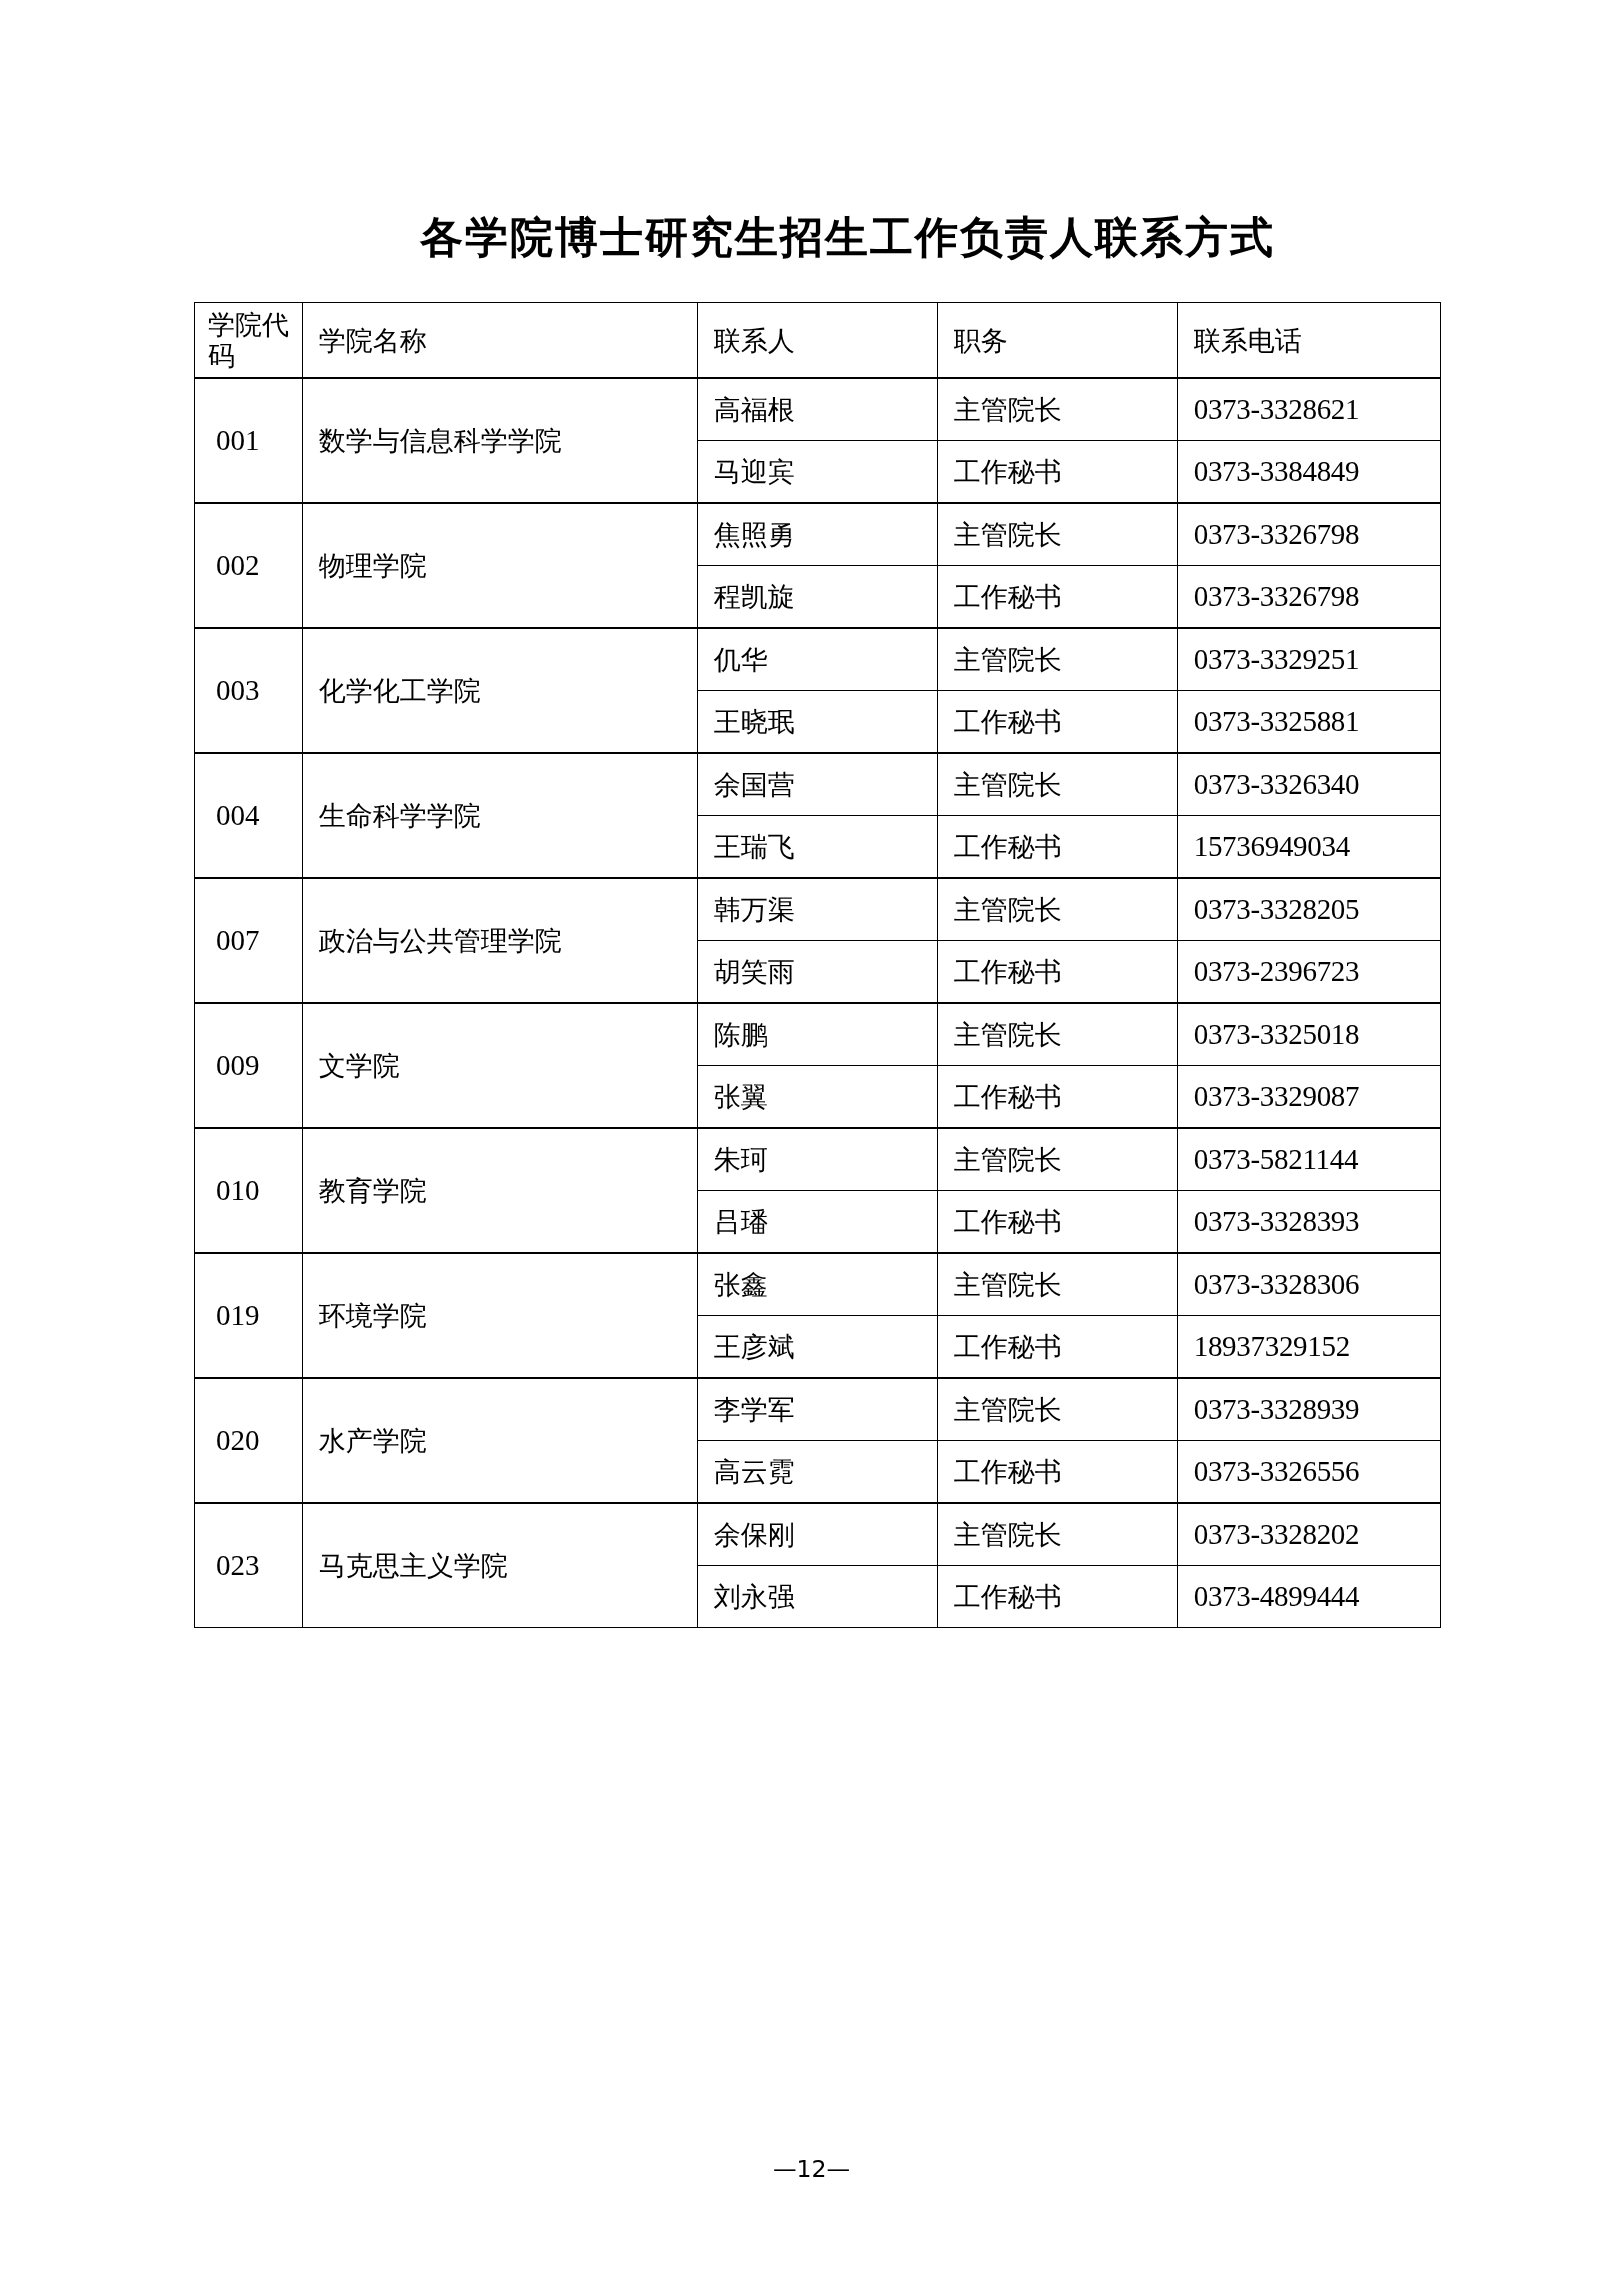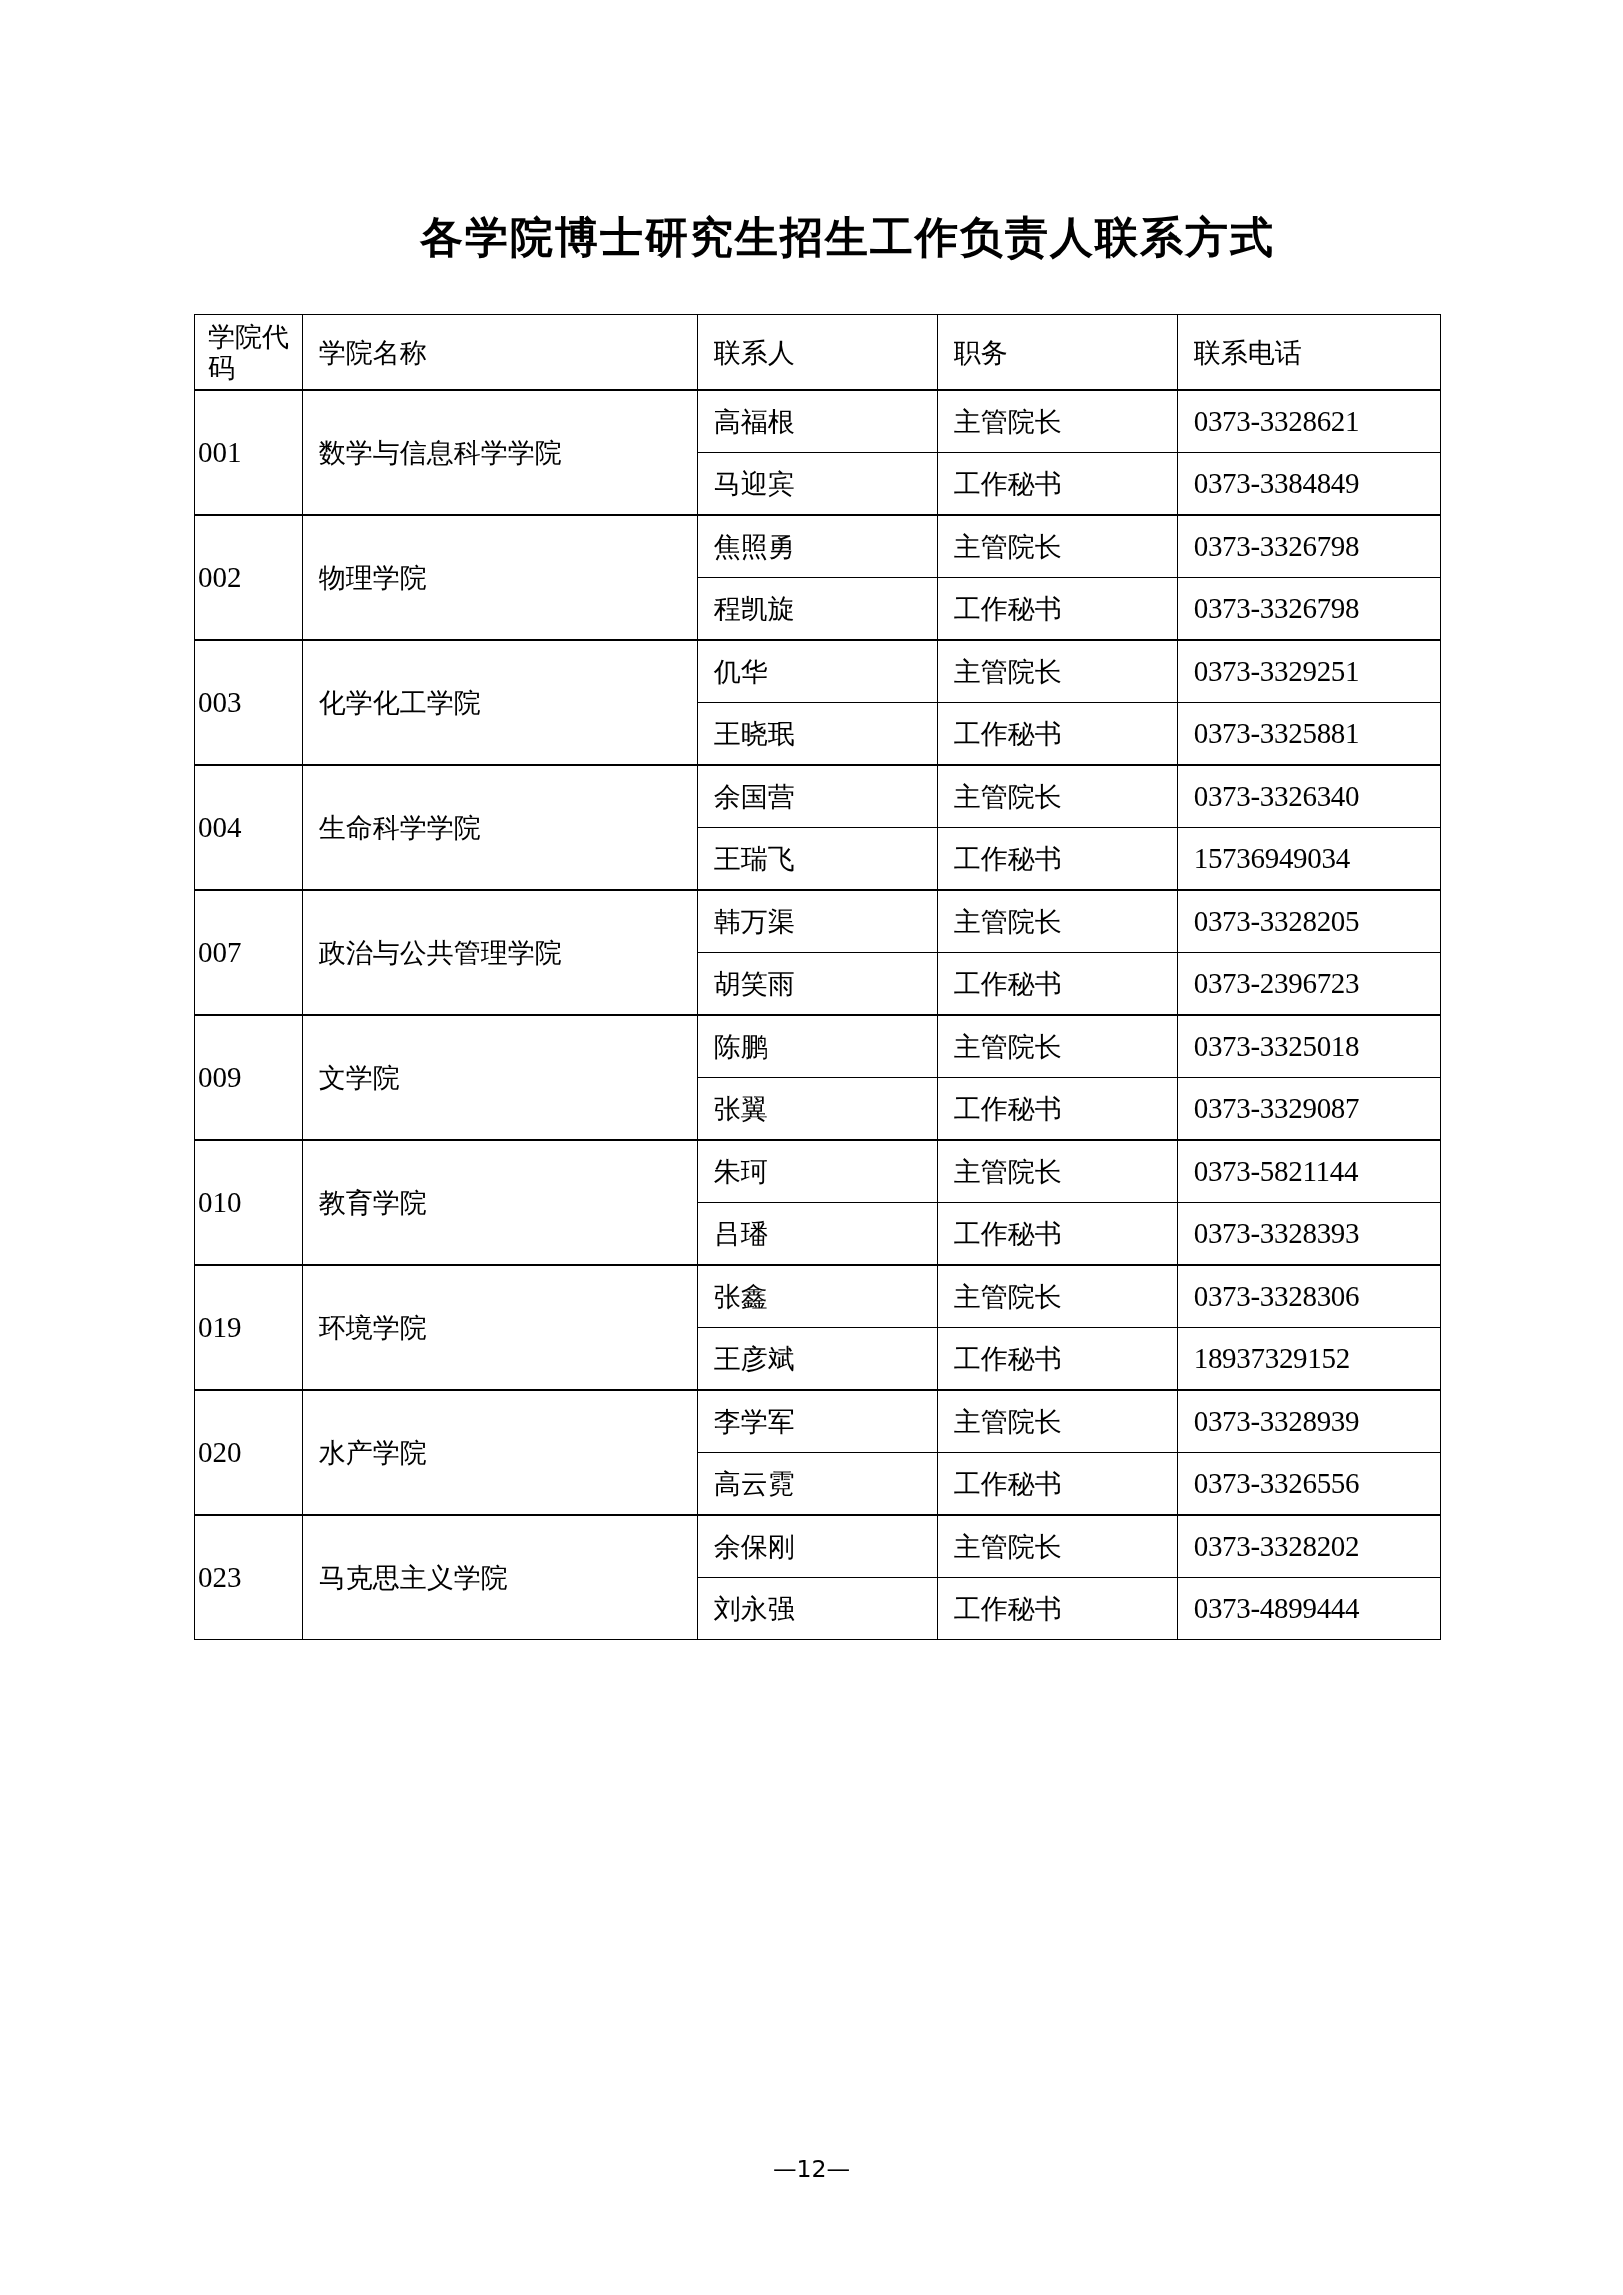--- a/index.html
+++ b/index.html
@@ -24,21 +24,21 @@
       font-family: "DejaVu Sans", "Liberation Sans", sans-serif;
       font-weight: bold;
       font-size: 43px;
       letter-spacing: 2px;
       line-height: 59px;
       margin-left: 36px;
     }
     table.contacts {
       position: absolute;
       left: 194px;
-      top: 314px;
+      top: 302px;
       width: 1245px;
       border-collapse: collapse;
       table-layout: fixed;
       font-size: 27px;
     }
     table.contacts td {
       border: 1.3px solid #000000;
       padding: 0 0 0 15.7px;
       vertical-align: middle;
       text-align: left;
@@ -52,21 +52,21 @@
       line-height: 31px;
       white-space: normal;
       padding-left: 13px;
     }
     table.contacts tr.data-row td {
       height: 61px;
     }
     table.contacts tr.group-start td {
       border-top-width: 2.6px;
     }
-    table.contacts td.col-code { padding-left: 3px; }
+    table.contacts td.col-code { padding-left: 21px; }
     .phone {
       font-family: "Liberation Serif", "DejaVu Serif", serif;
       font-size: 29px;
       letter-spacing: -0.3px;
       margin-top: 39px;
     }
     .code {
       font-family: "Liberation Serif", "DejaVu Serif", serif;
       font-size: 29px;
     }

